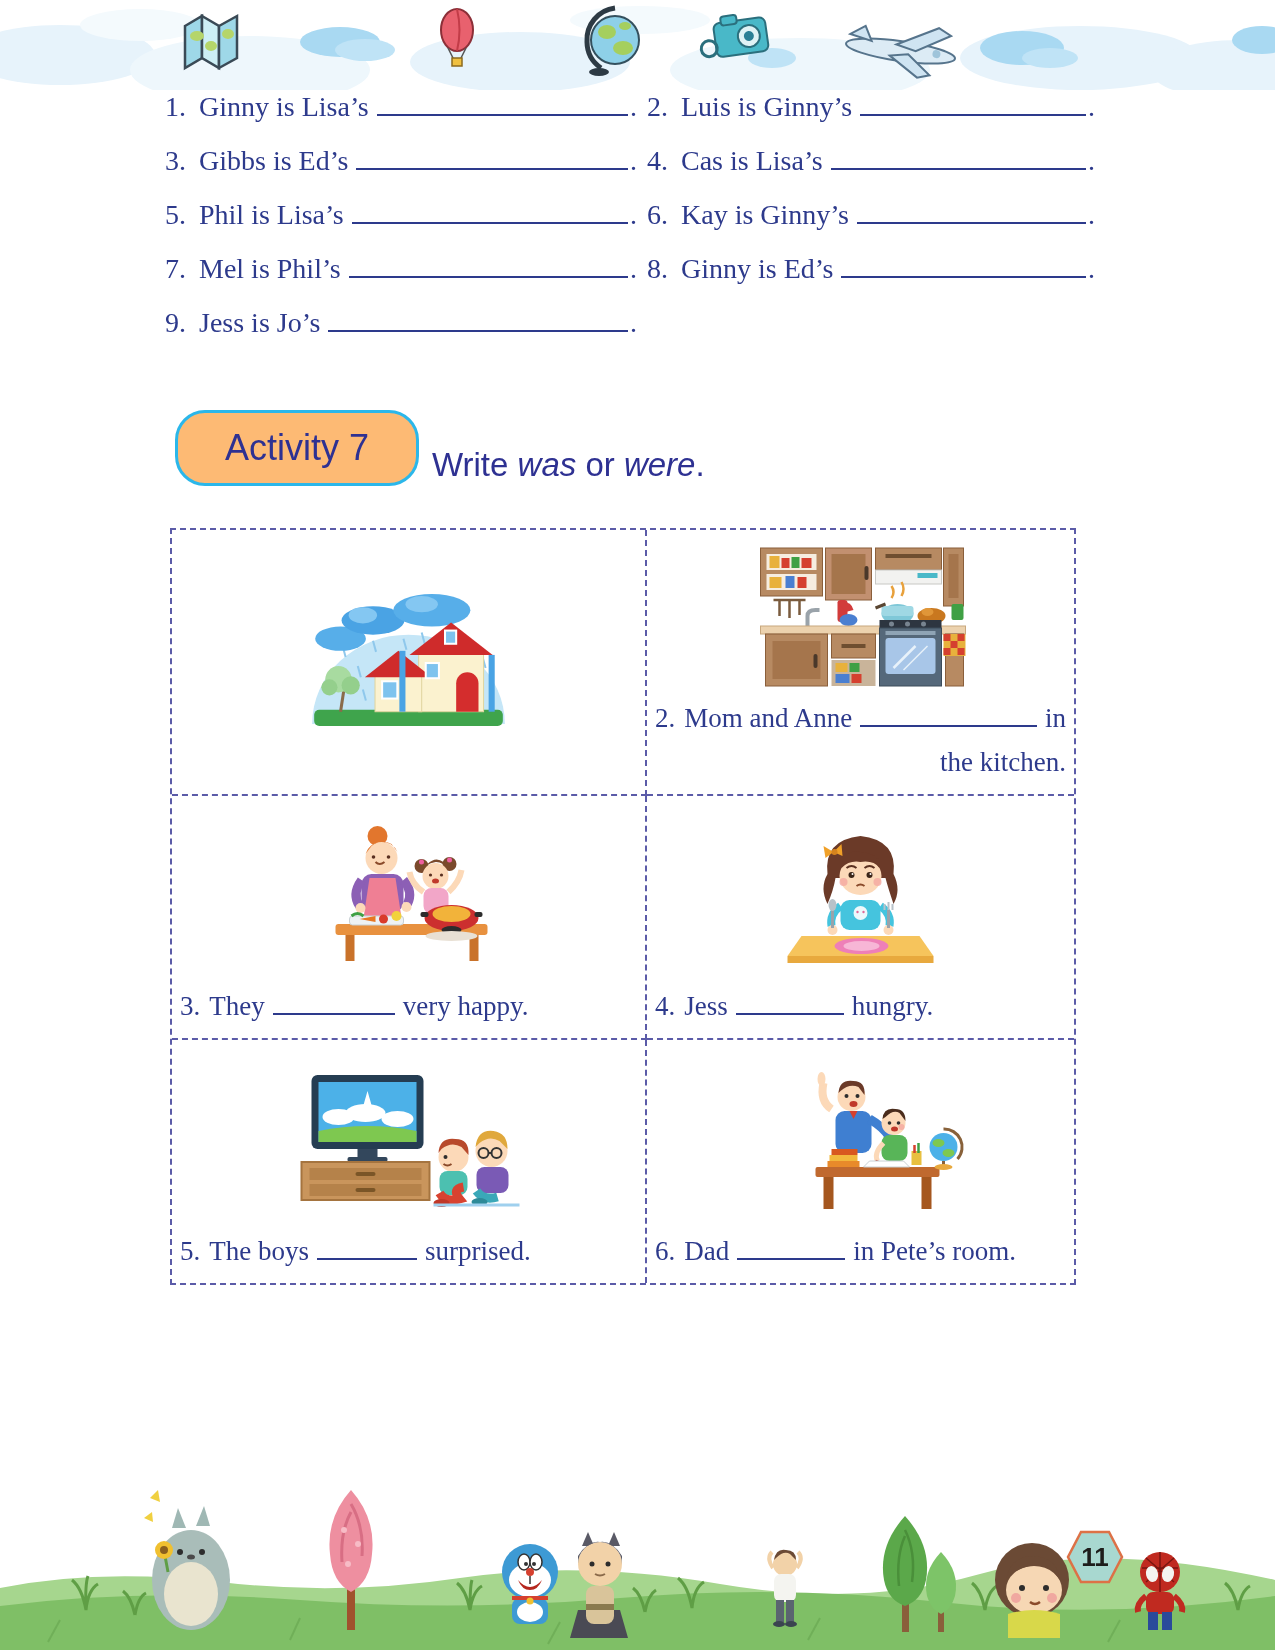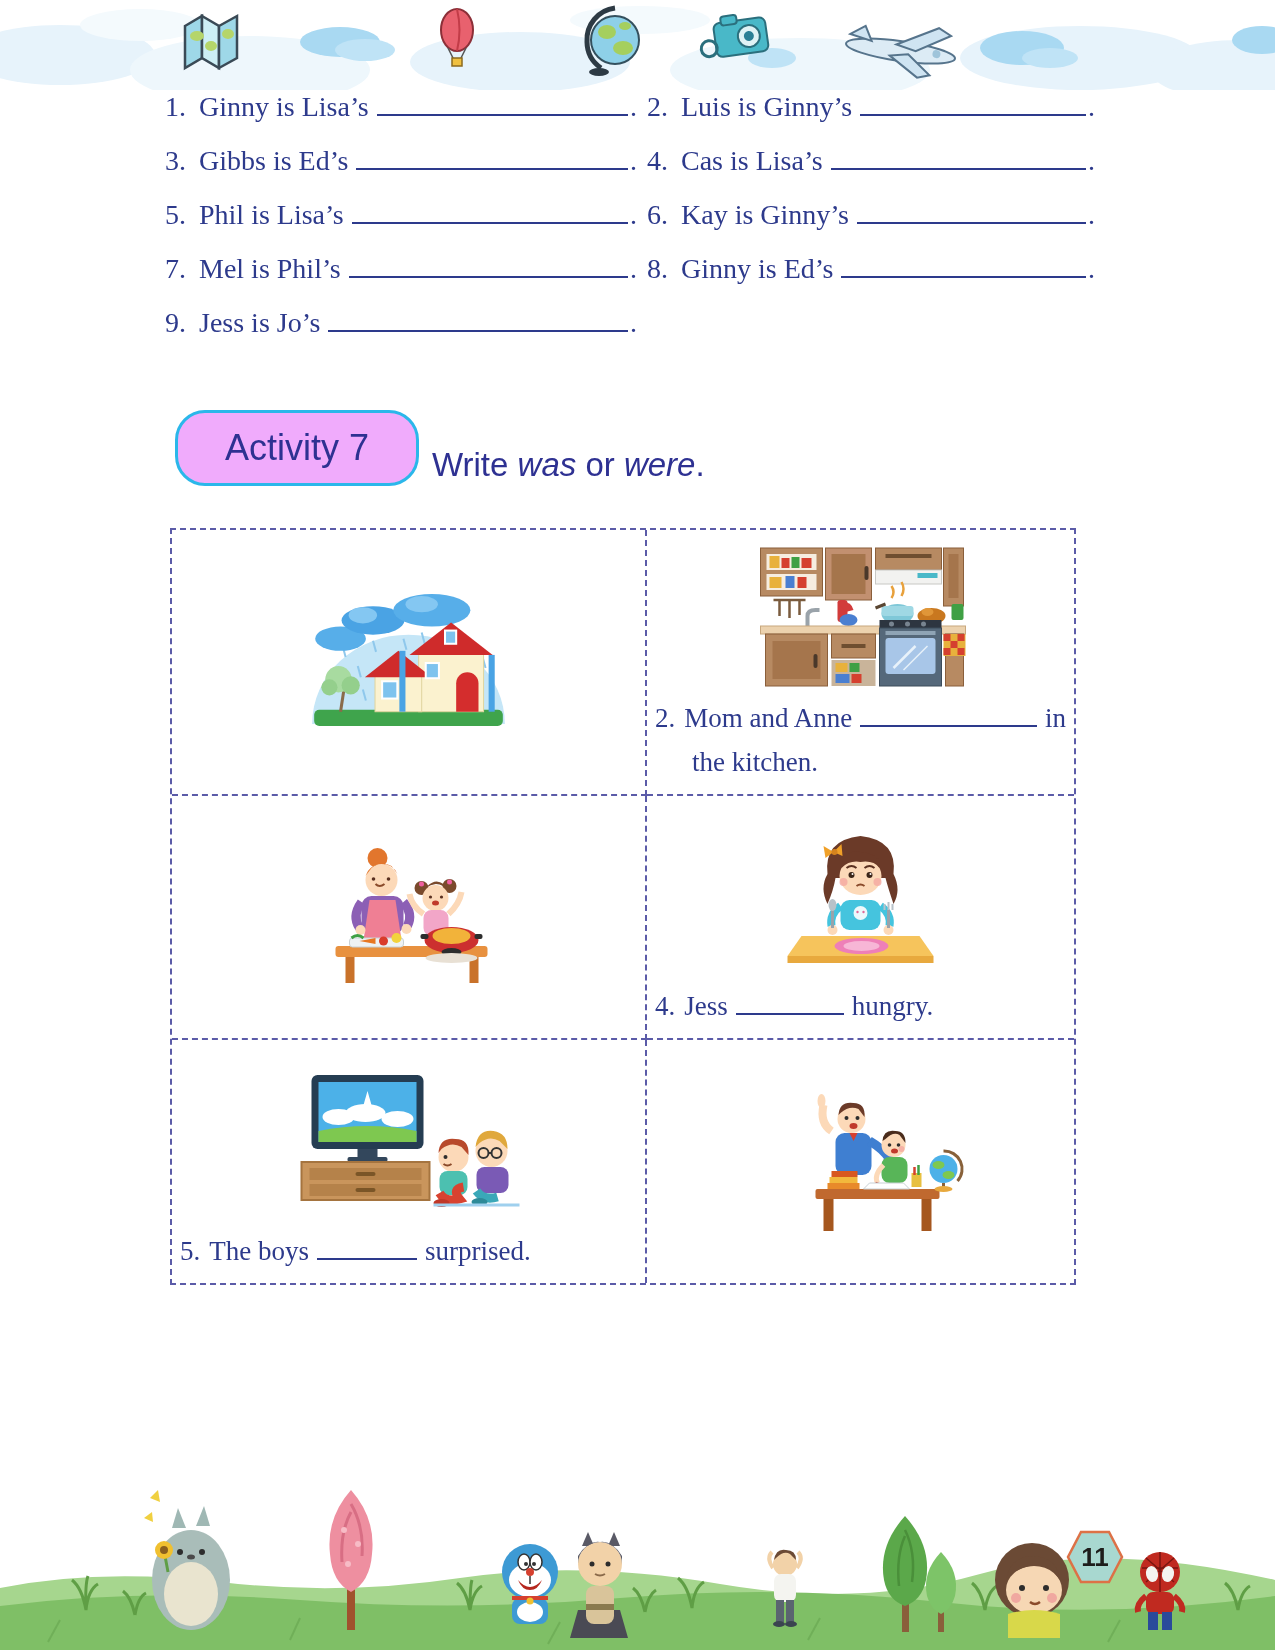--- a/index.html
+++ b/index.html
@@ -15,21 +15,21 @@
   .fam-item{display:flex;align-items:baseline;}
   .fam-item.first{width:472px;margin-right:10px;}
   .fam-item.second{flex:1;}
   .fam-item .num{margin-right:13px;}
   .blank{display:inline-block;border-bottom:2px solid #2d3a8c;height:24px;align-self:baseline;}
   .fam-item .blank{flex:1;margin-left:8px;}
   .fam-item .end{margin-left:2px;}
   
   .activity-pill{
     position:absolute;left:175px;top:410px;width:238px;height:70px;
-    background:#f0abfc;border:3px solid #2bb7ea;border-radius:30px;
+    background:#fdba74;border:3px solid #2bb7ea;border-radius:30px;
     display:flex;align-items:center;justify-content:center;
     font-family:"Liberation Sans", sans-serif;font-size:36px;color:#2e3192;
   }
   .activity-instruction{
     position:absolute;left:432px;top:446px;
     font-family:"Liberation Sans", sans-serif;font-size:33px;color:#2e3192;
   }
   .activity-instruction .it{font-style:italic;}
   
   .ww-grid{
@@ -39,21 +39,21 @@
   }
   .cell{display:flex;flex-direction:column;padding:8px 8px 10px 8px;}
   .cell.br{border-right:2px dashed #5b5ba8;}
   .cell.bb{border-bottom:2px dashed #5b5ba8;}
   .cell-art{flex:1;display:flex;align-items:center;justify-content:center;overflow:hidden;}
   .caption{font-size:27px;color:#2d3a8c;line-height:44px;}
   .caption .num{margin-right:9px;}
   .caption .blank{height:22px;margin:0 8px;}
   .cap-flex{display:flex;align-items:baseline;}
   .cap-flex .blank{flex:1;}
-  .cap-line2{padding-left:37px;}
+  .cap-line2{padding-left:37px;text-align:right;}
   .w108{width:108px;} .w122{width:122px;} .w100{width:100px;}
   
   .bottom-deco{position:absolute;left:0;bottom:0;width:1275px;height:190px;}
   .page-badge{position:absolute;left:1066px;top:1530px;width:58px;height:61px;}
   .page-badge text{
     font-family:"Liberation Sans", sans-serif;font-size:26px;font-weight:bold;fill:#1d1d1b;
   }
 </style>
 </head>
 <body>
@@ -366,20 +366,23 @@
         <g>
           <ellipse cx="158" cy="98" rx="27" ry="13" fill="#cc2f2f"></ellipse>
           <ellipse cx="158" cy="94" rx="19" ry="8" fill="#f2b33a"></ellipse>
           <rect x="127" y="92" width="8" height="5" rx="2" fill="#2d2d2d"></rect>
           <rect x="181" y="92" width="8" height="5" rx="2" fill="#2d2d2d"></rect>
           <ellipse cx="158" cy="110" rx="10" ry="4" fill="#2d2d2d"></ellipse>
           <ellipse cx="158" cy="116" rx="26" ry="5" fill="#e8e0d4"></ellipse>
         </g>
       </svg>
     </div>
+    <div class="caption">
+      <span class="num">3.</span><span>They</span><span class="blank w122"></span><span>very happy.</span>
+    </div>
   </div>
 
   <div class="cell bb">
     <div class="cell-art">
       <svg width="235" height="148" viewBox="0 0 230 148">
         <g>
           <path d="M82 54 Q78 20 115 16 Q152 20 148 54 Q156 70 148 84 Q142 66 140 58 L90 58 Q88 70 82 84 Q74 68 82 54 Z" fill="#6b3a28"></path>
           <ellipse cx="115" cy="56" rx="21" ry="19" fill="#fcd9b8"></ellipse>
           <path d="M96 48 Q104 40 115 42 Q128 40 134 48 L134 40 Q124 30 106 32 Q96 36 96 48 Z" fill="#6b3a28"></path>
           <path d="M101 48 q5 -4 10 0" stroke="#5a3020" stroke-width="2" fill="none"></path>
@@ -510,20 +513,23 @@
         <g>
           <circle cx="198" cy="82" r="14" fill="#4cb1e8"></circle>
           <ellipse cx="193" cy="78" rx="6" ry="4" fill="#7ec850"></ellipse>
           <ellipse cx="203" cy="88" rx="6" ry="4" fill="#7ec850"></ellipse>
           <path d="M198 64 A18 18 0 0 1 212 94" fill="none" stroke="#88613a" stroke-width="3"></path>
           <line x1="198" y1="96" x2="198" y2="102" stroke="#88613a" stroke-width="3"></line>
           <ellipse cx="198" cy="102" rx="9" ry="3" fill="#e8a93e"></ellipse>
         </g>
       </svg>
     </div>
+    <div class="caption">
+      <span class="num">6.</span><span>Dad</span><span class="blank w108"></span><span>in Pete’s room.</span>
+    </div>
   </div>
 </div>
 
 <div class="bottom-deco">
 <svg width="1275" height="190" viewBox="0 0 1275 190">
   <path d="M0,128 Q100,108 220,122 T 460,118 T 720,124 T 980,114 T 1275,120 L1275,190 L0,190 Z" fill="#a6d68e"></path>
   <path d="M0,146 Q140,128 300,140 T 620,138 T 940,142 T 1275,136 L1275,190 L0,190 Z" fill="#7fbf66"></path>
   <g stroke="#6aa953" stroke-width="2" opacity="0.7">
     <line x1="60" y1="160" x2="48" y2="182"></line>
         <line x1="300" y1="158" x2="290" y2="180"></line>

